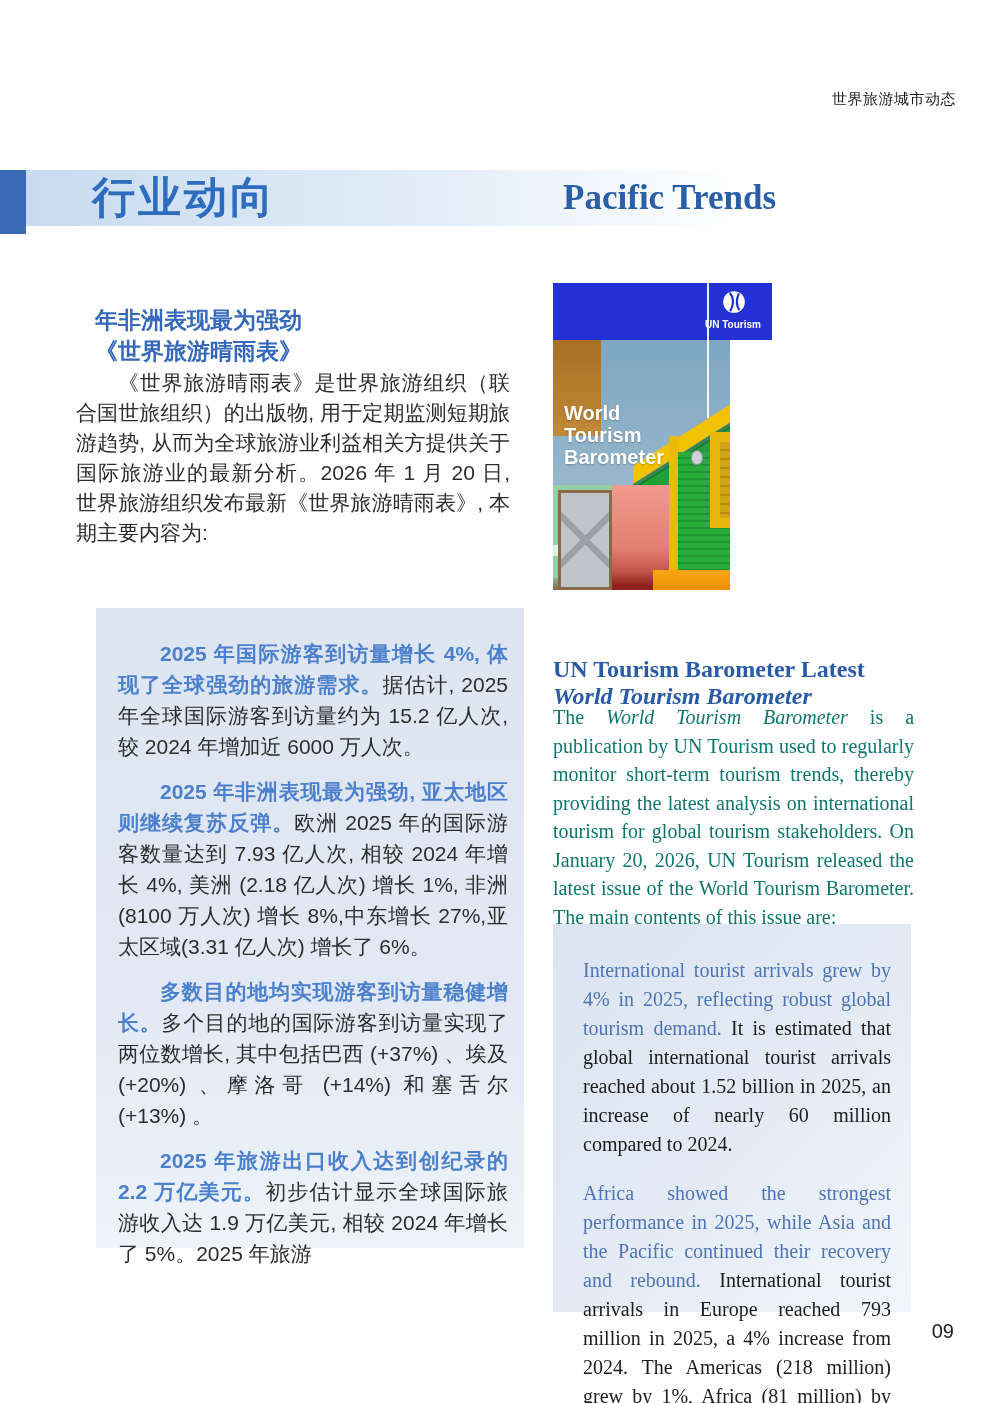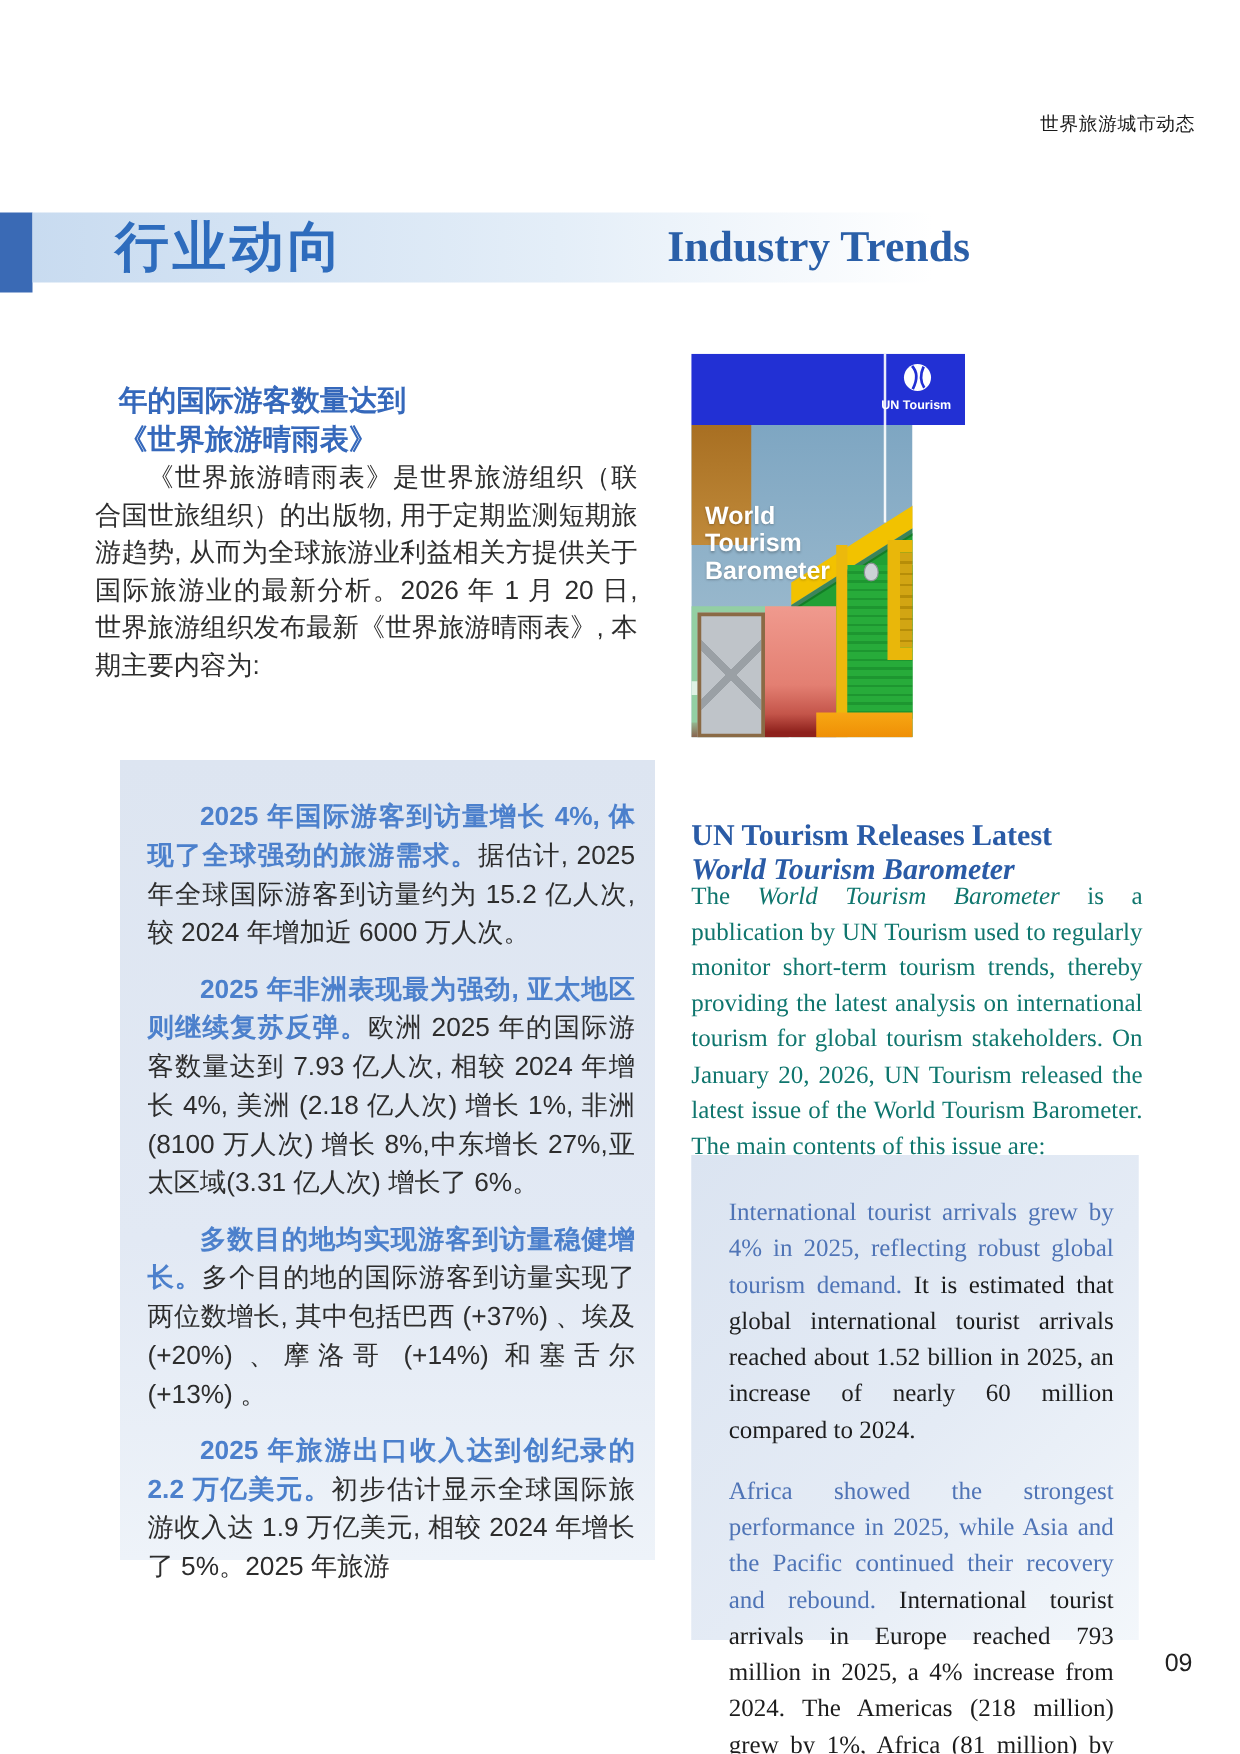--- a/index.html
+++ b/index.html
@@ -94,26 +94,26 @@
 <body>
 
 <div class="page">
 
   <div class="header-right">世界旅游城市动态</div>
 
   <div class="banner">
     <div class="banner-bar"></div>
     <div class="banner-band">
       <span class="banner-zh">行业动向</span>
-      <span class="banner-en">Industry Trends</span>
+      <span class="banner-en">Pacific Trends</span>
     </div>
   </div>
 
   <h2 class="heading-zh">
-      <span>年的国际游客数量达到</span>
+      <span>年非洲表现最为强劲</span>
       <span>《世界旅游晴雨表》</span>
     </h2>
 
   <p class="intro-zh">《世界旅游晴雨表》是世界旅游组织（联合国世旅组织）的出版物, 用于定期监测短期旅游趋势, 从而为全球旅游业利益相关方提供关于国际旅游业的最新分析。2026 年 1 月 20 日, 世界旅游组织发布最新《世界旅游晴雨表》, 本期主要内容为:</p>
 
   <div class="box-zh">
     <p><span class="lead-zh">2025 年国际游客到访量增长 4%, 体现了全球强劲的旅游需求。</span><span>据估计, 2025 年全球国际游客到访量约为 15.2 亿人次, 较 2024 年增加近 6000 万人次。</span></p>
     <p><span class="lead-zh">2025 年非洲表现最为强劲, 亚太地区则继续复苏反弹。</span><span>欧洲 2025 年的国际游客数量达到 7.93 亿人次, 相较 2024 年增长 4%, 美洲 (2.18 亿人次) 增长 1%, 非洲 (8100 万人次) 增长 8%,中东增长 27%,亚太区域(3.31 亿人次) 增长了 6%。</span></p>
     <p><span class="lead-zh">多数目的地均实现游客到访量稳健增长。</span><span>多个目的地的国际游客到访量实现了两位数增长, 其中包括巴西 (+37%) 、埃及 (+20%) 、摩洛哥 (+14%) 和塞舌尔 (+13%) 。</span></p>
     <p><span class="lead-zh">2025 年旅游出口收入达到创纪录的 2.2 万亿美元。</span><span>初步估计显示全球国际旅游收入达 1.9 万亿美元, 相较 2024 年增长了 5%。2025 年旅游</span></p>
@@ -150,21 +150,21 @@
       <div class="cover-title">
           <span>World</span>
           <span>Tourism</span>
           <span>Barometer</span>
         </div>
     </div>
     <div class="cover-vline"></div>
   </div>
 
   <h2 class="heading-en">
-      <span class="l1">UN Tourism Releases Latest</span>
+      <span class="l1">UN Tourism Barometer Latest</span>
       <span class="l2">World Tourism Barometer</span>
     </h2>
 
   <p class="intro-en"><span>The </span><span class="it">World Tourism Barometer</span><span> is a publication by UN Tourism used to regularly monitor short-term tourism trends, thereby providing the latest analysis on international tourism for global tourism stakeholders. On January 20, 2026, UN Tourism released the latest issue of the World Tourism Barometer. The main contents of this issue are:</span></p>
 
   <div class="box-en">
     <p><span class="lead-en">International tourist arrivals grew by 4% in 2025, reflecting robust global tourism demand.</span><span> It is estimated that global international tourist arrivals reached about 1.52 billion in 2025, an increase of nearly 60 million compared to 2024.</span></p>
     <p><span class="lead-en">Africa showed the strongest performance in 2025, while Asia and the Pacific continued their recovery and rebound.</span><span> International tourist arrivals in Europe reached 793 million in 2025, a 4% increase from 2024. The Americas (218 million) grew by 1%, Africa (81 million) by 8%, the Mid-</span></p>
   </div>
 

